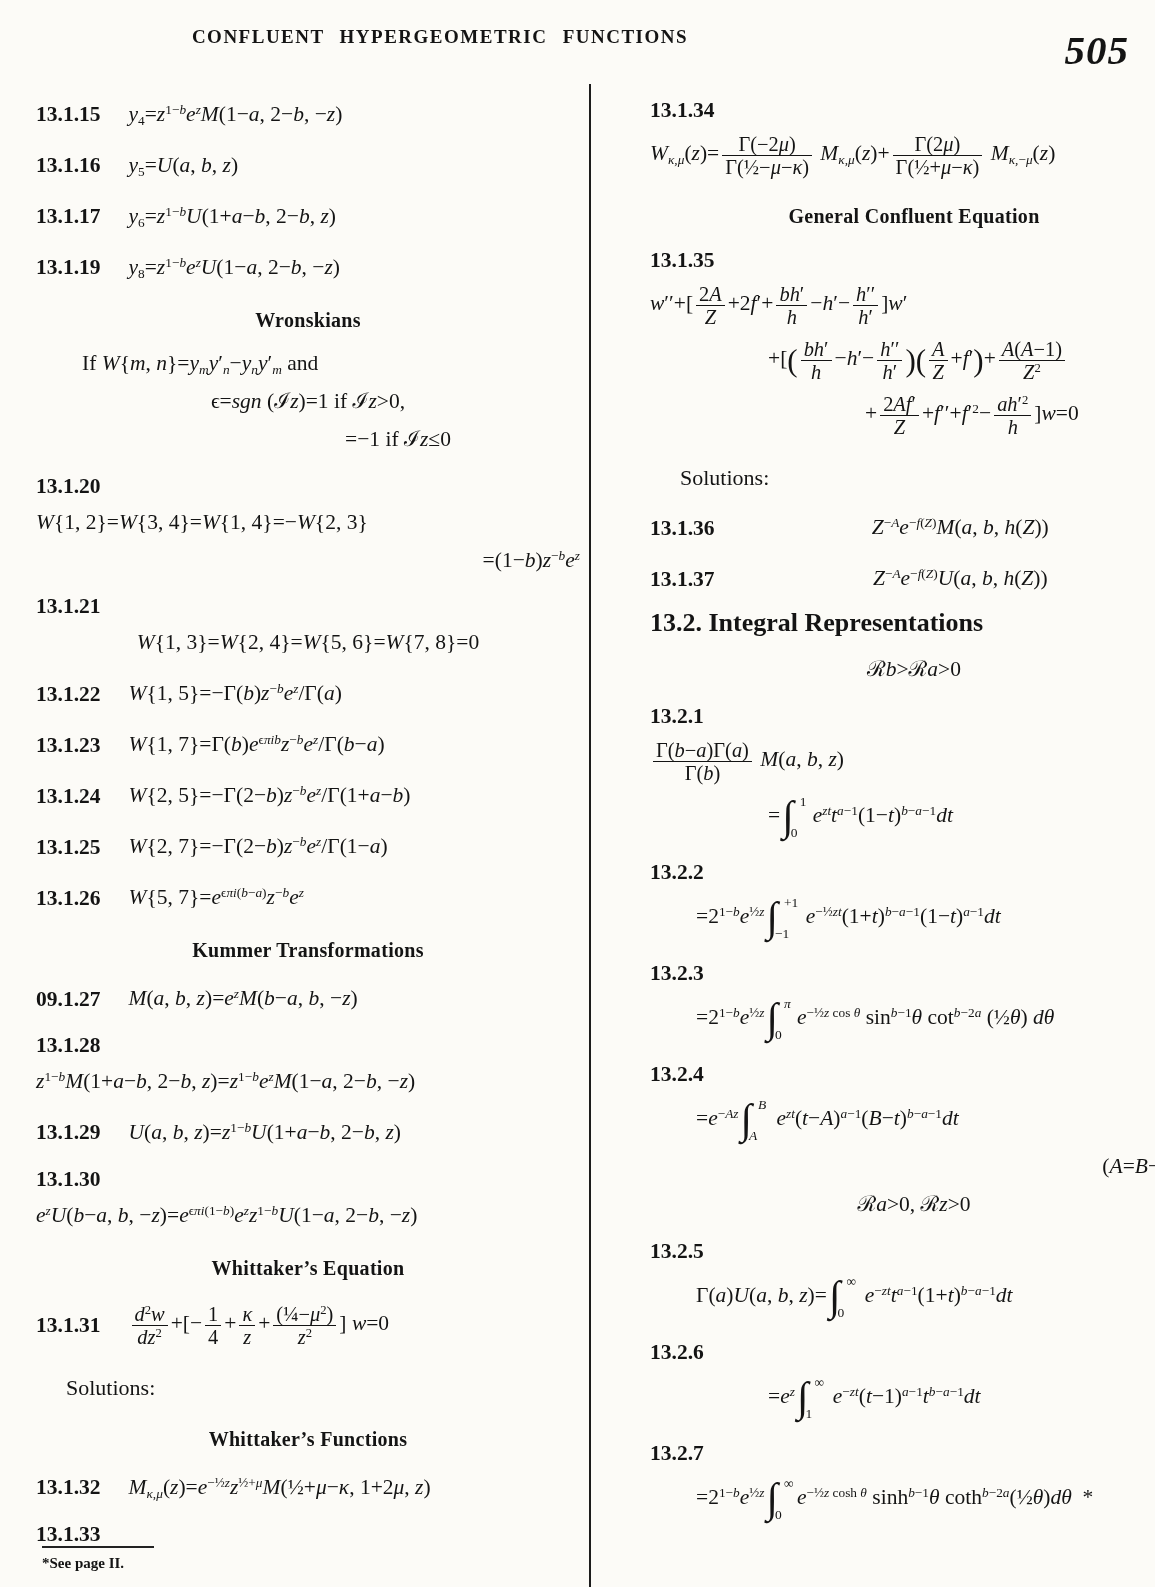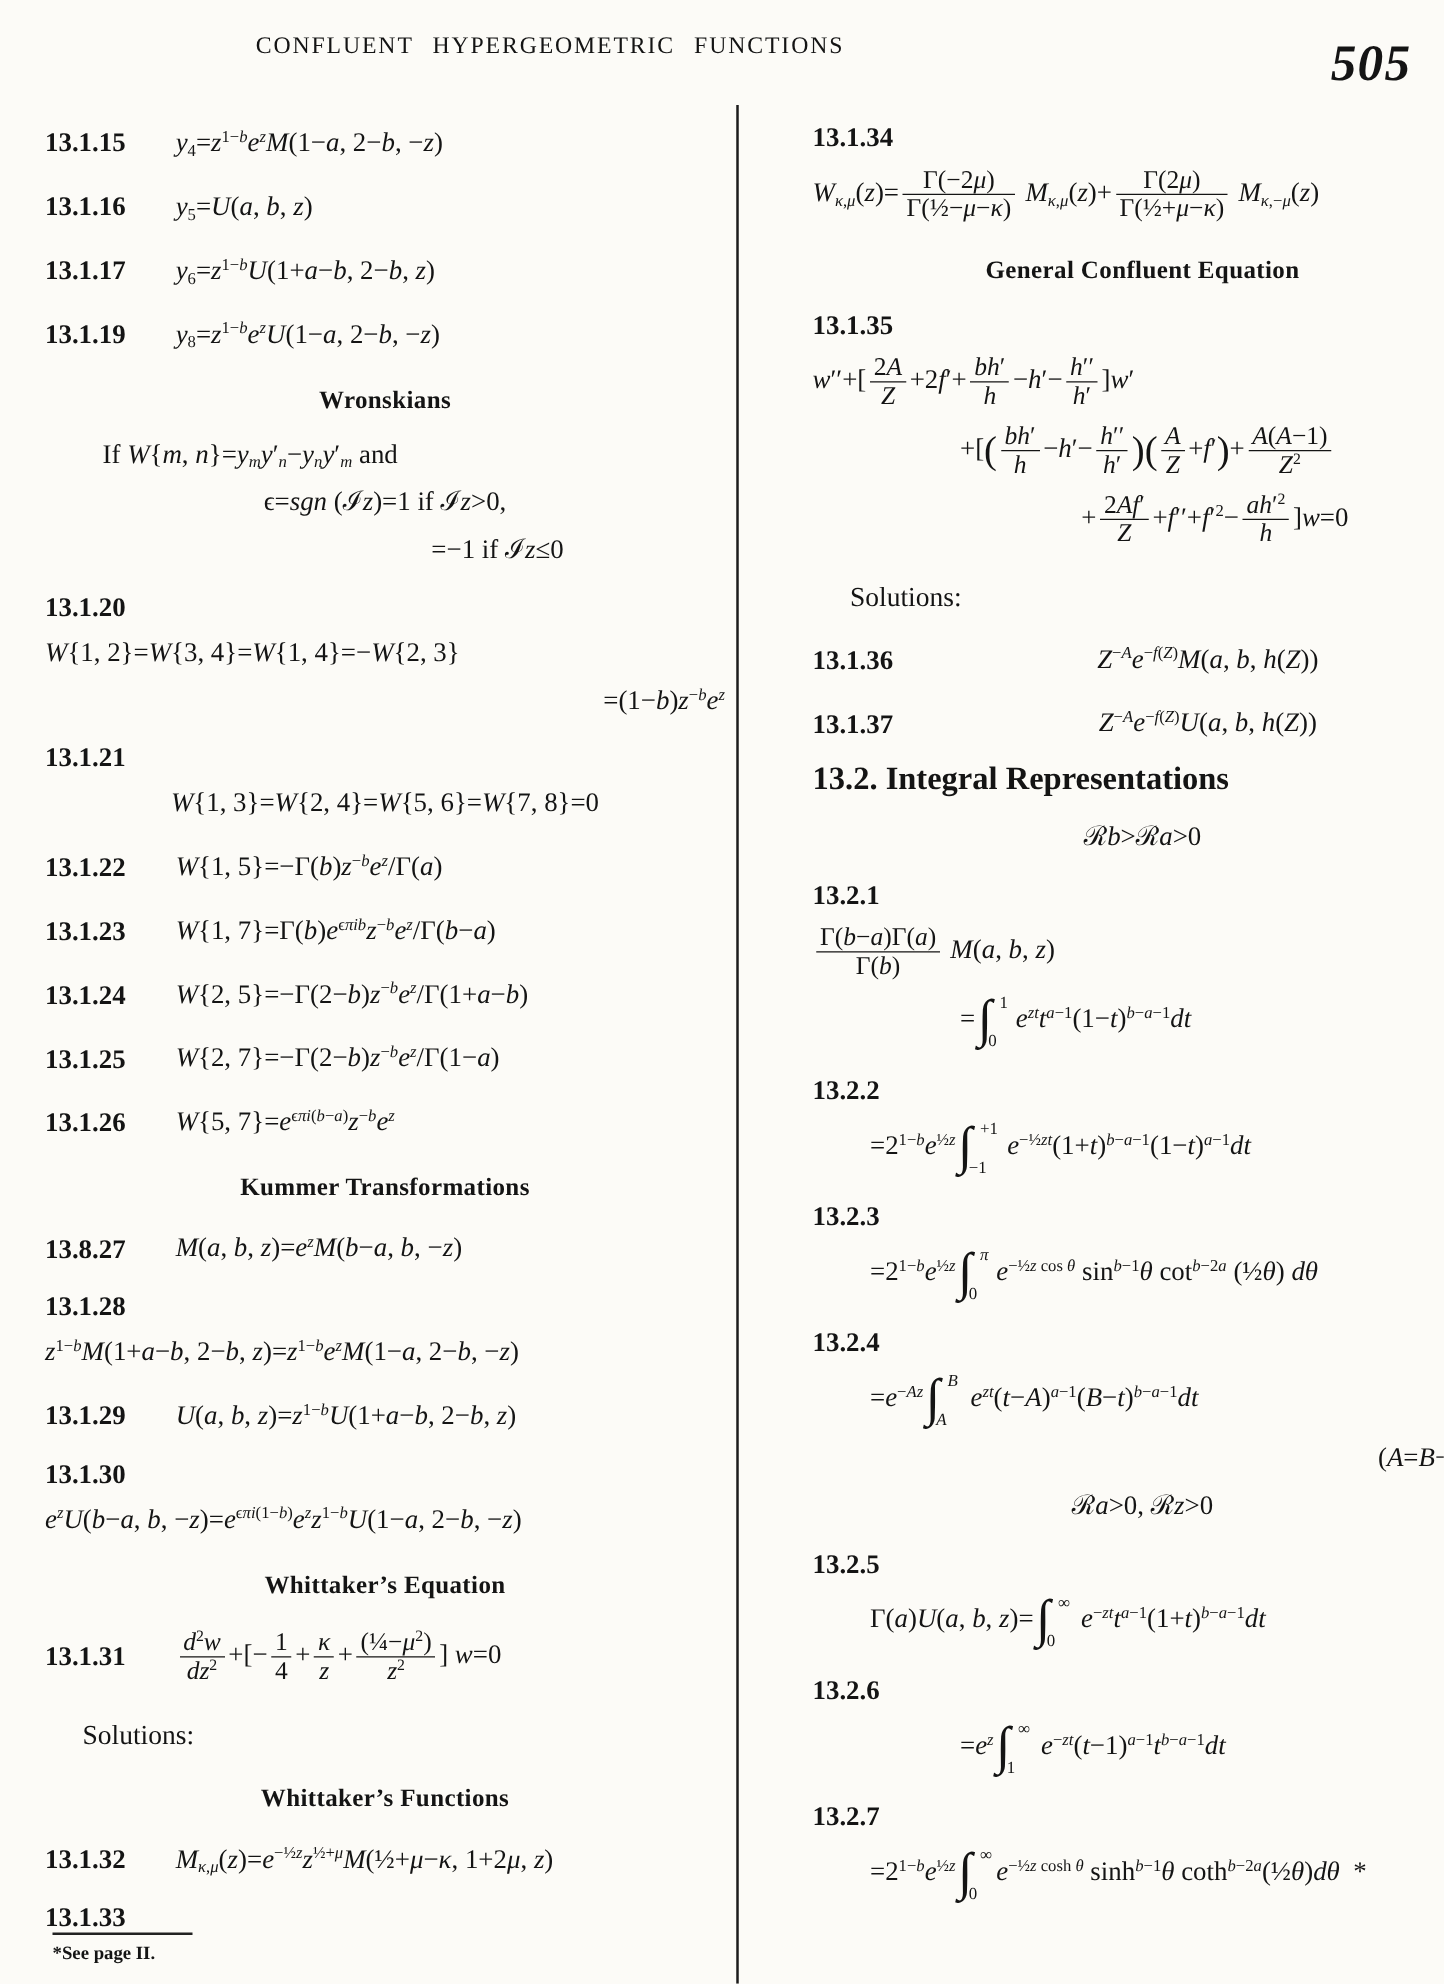--- a/index.html
+++ b/index.html
@@ -3,30 +3,30 @@
 <meta charset="utf-8">
 <style>
   html,body{margin:0;padding:0}
   body{
     width:1155px;height:1587px;position:relative;overflow:hidden;
     background:#fcfbf7;color:#141414;
     font-family:"Liberation Serif","DejaVu Serif",serif;
   }
   .page-title{
     position:absolute;top:26px;left:0;width:880px;text-align:center;
-    font-weight:normal;font-size:19px;letter-spacing:1.5px;word-spacing:9px;
+    font-weight:bold;font-size:19px;letter-spacing:1.5px;word-spacing:9px;
   }
   .page-number{
     position:absolute;top:26px;right:26px;font-size:41px;font-weight:bold;letter-spacing:1px;font-style:italic;
   }
   .divider{position:absolute;left:589px;top:84px;width:2px;height:1503px;background:#1c1c1c}
   .col{position:absolute;top:78px}
   .col-left{left:36px;width:544px}
   .col-right{left:650px;width:528px}
-  .row{display:flex;align-items:center;gap:40px;margin-top:23px}
+  .row{display:flex;align-items:center;gap:28px;margin-top:23px}
   .row.c .fm{flex:1;text-align:center}
   .num,.numline{font-weight:bold;font-size:21.5px;white-space:nowrap}
   .fm,.line{font-size:21.5px;line-height:1.3}
   .block{margin-top:20px}
   .block .numline{margin-bottom:2px}
   .line{margin-top:10px}
   .line.c{text-align:center}
   .line.c2{text-align:center;padding-left:180px}
   .line.r{text-align:right}
   .line.i1{padding-left:46px}
@@ -112,21 +112,21 @@
     <div class="row">
       <b class="num">13.1.25</b>
       <span class="fm"><i>W</i>{2, 7}=−Γ(2−<i>b</i>)<i>z</i><sup>−<i>b</i></sup><i>e</i><sup><i>z</i></sup>/Γ(1−<i>a</i>)</span>
     </div>
     <div class="row">
       <b class="num">13.1.26</b>
       <span class="fm"><i>W</i>{5, 7}=<i>e</i><sup>ϵ<i>πi</i>(<i>b</i>−<i>a</i>)</sup><i>z</i><sup>−<i>b</i></sup><i>e</i><sup><i>z</i></sup></span>
     </div>
     <div class="heading">Kummer Transformations</div>
     <div class="row">
-      <b class="num">13.8.27</b>
+      <b class="num">09.1.27</b>
       <span class="fm"><i>M</i>(<i>a</i>, <i>b</i>, <i>z</i>)=<i>e</i><sup><i>z</i></sup><i>M</i>(<i>b</i>−<i>a</i>, <i>b</i>, −<i>z</i>)</span>
     </div>
     <div class="block">
       <div class="numline">13.1.28</div>
       <div class="line l"><i>z</i><sup>1−<i>b</i></sup><i>M</i>(1+<i>a</i>−<i>b</i>, 2−<i>b</i>, <i>z</i>)=<i>z</i><sup>1−<i>b</i></sup><i>e</i><sup><i>z</i></sup><i>M</i>(1−<i>a</i>, 2−<i>b</i>, −<i>z</i>)</div>
     </div>
     <div class="row">
       <b class="num">13.1.29</b>
       <span class="fm"><i>U</i>(<i>a</i>, <i>b</i>, <i>z</i>)=<i>z</i><sup>1−<i>b</i></sup><i>U</i>(1+<i>a</i>−<i>b</i>, 2−<i>b</i>, <i>z</i>)</span>
     </div>

